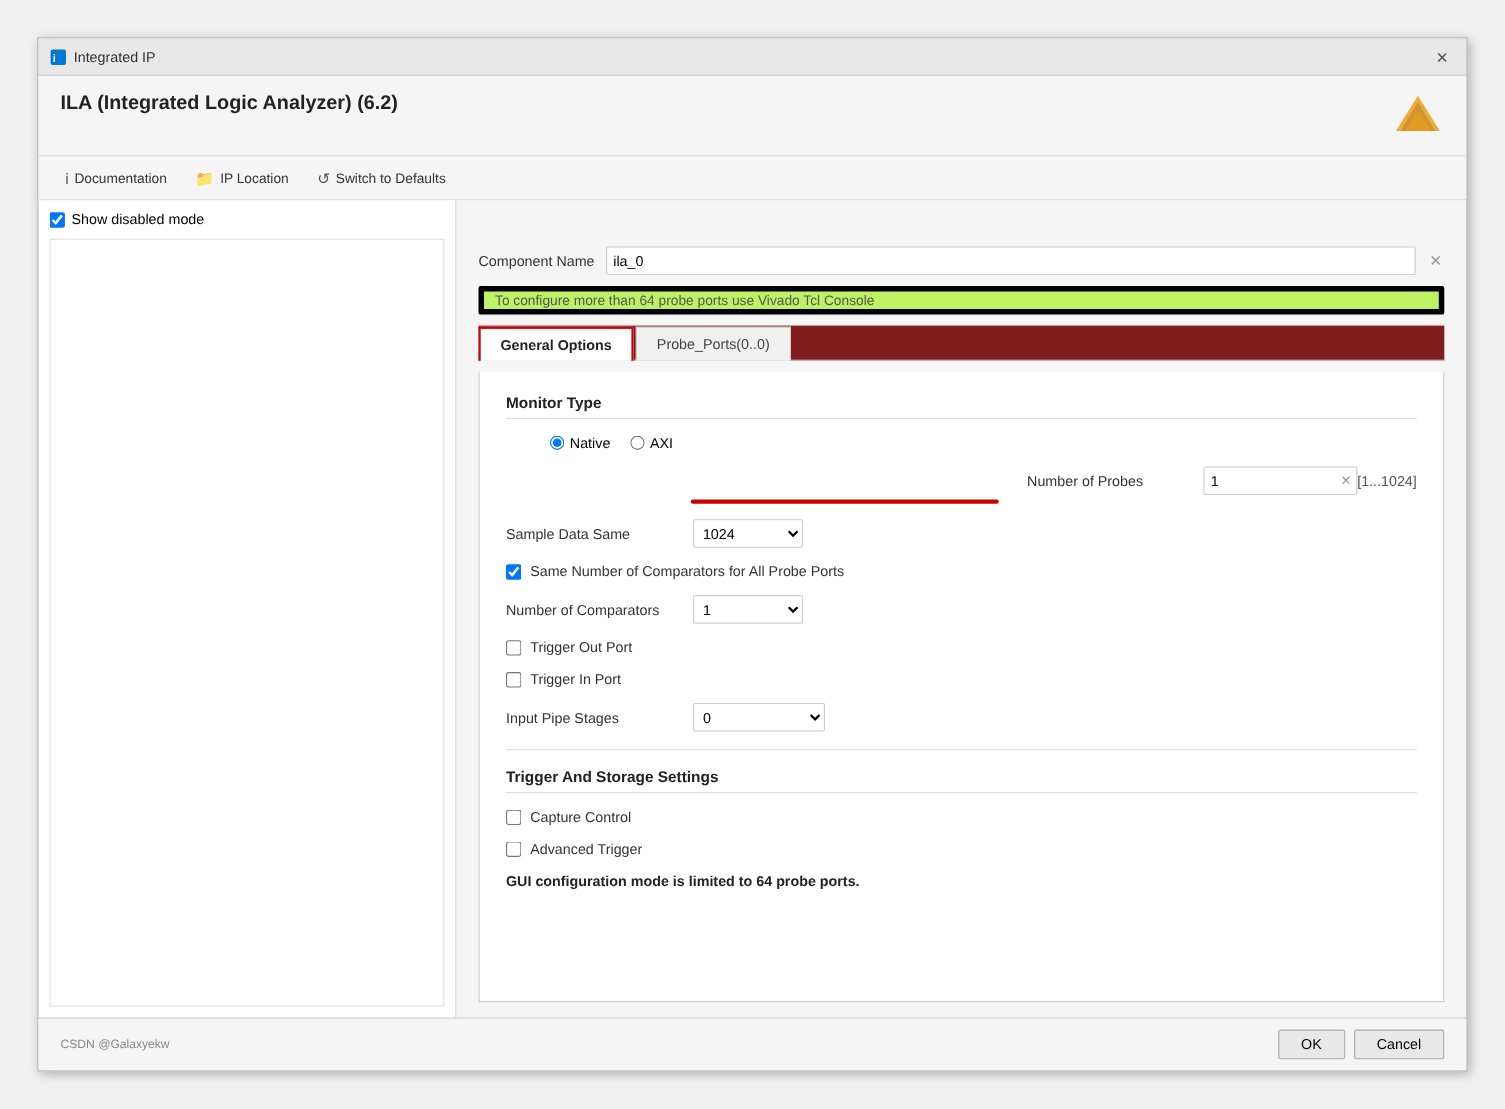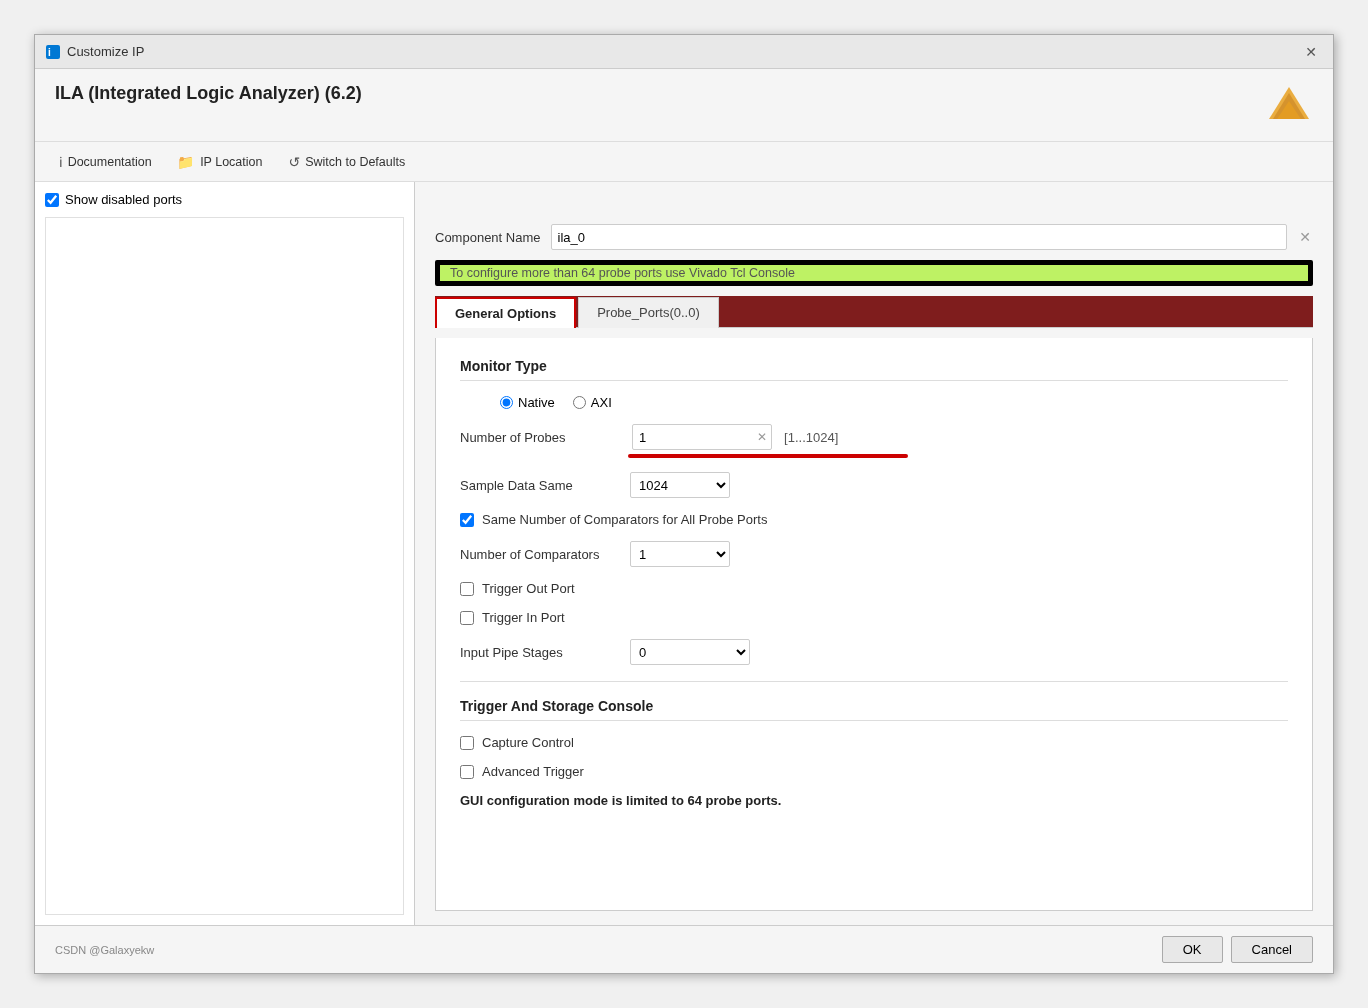--- a/index.html
+++ b/index.html
@@ -235,22 +235,23 @@
     }
     .radio-option {
       display: flex;
       align-items: center;
       gap: 5px;
       font-size: 13px;
     }
     .num-probes-row {
       display: flex;
       align-items: center;
-      gap: 12px;
+      gap: 0;
       margin-bottom: 4px;
+      justify-content: flex-end;
     }
     .num-probes-input-wrap {
       display: flex;
       align-items: center;
       border: 1px solid #ccc;
       background: white;
       border-radius: 2px;
       height: 26px;
     }
     .num-probes-input {
@@ -360,21 +361,21 @@
 <div class="dialog">
 
   <div class="title-bar">
     <div class="title-bar-left">
       <div class="title-icon">
         <svg width="16" height="16" viewBox="0 0 16 16">
           <rect x="1" y="1" width="14" height="14" rx="2" fill="#0078d4"></rect>
           <text x="3" y="12" font-size="10" fill="white" font-weight="bold">i</text>
         </svg>
       </div>
-      <span class="title-text">Customize IP</span>
+      <span class="title-text">Integrated IP</span>
     </div>
     <button class="close-btn">✕</button>
   </div>
 
   <div class="dialog-header">
     <h2 class="dialog-title">ILA (Integrated Logic Analyzer) (6.2)</h2>
     <div class="xilinx-logo">
       <svg width="48" height="48" viewBox="0 0 48 48">
         <polygon points="24,4 44,36 4,36" fill="#e8a020" opacity="0.85"></polygon>
         <polygon points="24,10 40,36 8,36" fill="#c0791a" opacity="0.5"></polygon>
@@ -396,21 +397,21 @@
       <span class="toolbar-icon">↺</span>
       <span>Switch to Defaults</span>
     </button>
   </div>
 
   <div class="main-content">
 
     <div class="left-panel">
       <div class="show-disabled">
         <input type="checkbox" id="show-disabled" checked="" style="">
-        <label for="show-disabled">Show disabled ports</label>
+        <label for="show-disabled">Show disabled mode</label>
       </div>
       <div class="canvas-area"></div>
     </div>
 
     <div class="right-panel">
 
       <div class="component-name-row">
         <span class="component-name-label">Component Name</span>
         <input type="text" class="component-name-input" value="ila_0" style="">
         <button class="clear-btn">✕</button>
@@ -500,21 +501,21 @@
             <option>2</option>
             <option>3</option>
             <option>4</option>
             <option>5</option>
             <option>6</option>
           </select>
         </div>
 
         <hr class="section-divider">
 
-        <div class="sub-section-title">Trigger And Storage Console</div>
+        <div class="sub-section-title">Trigger And Storage Settings</div>
 
         <div class="checkbox-row">
           <input type="checkbox" id="capture-ctrl" style="">
           <label for="capture-ctrl">Capture Control</label>
         </div>
 
         <div class="checkbox-row">
           <input type="checkbox" id="adv-trigger" style="">
           <label for="adv-trigger">Advanced Trigger</label>
         </div>

